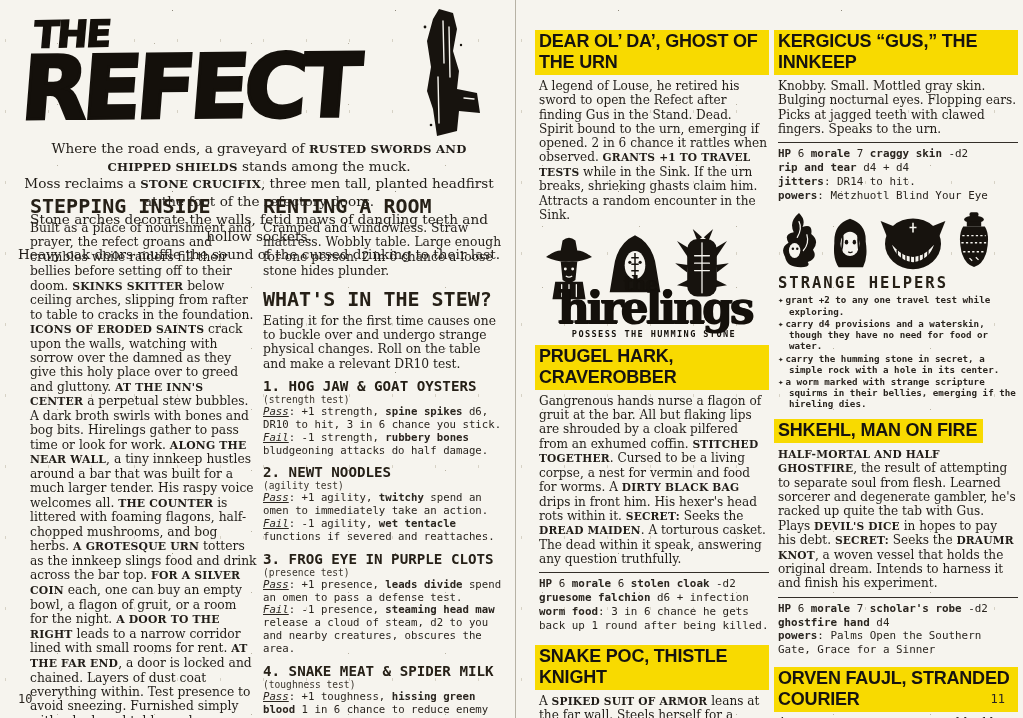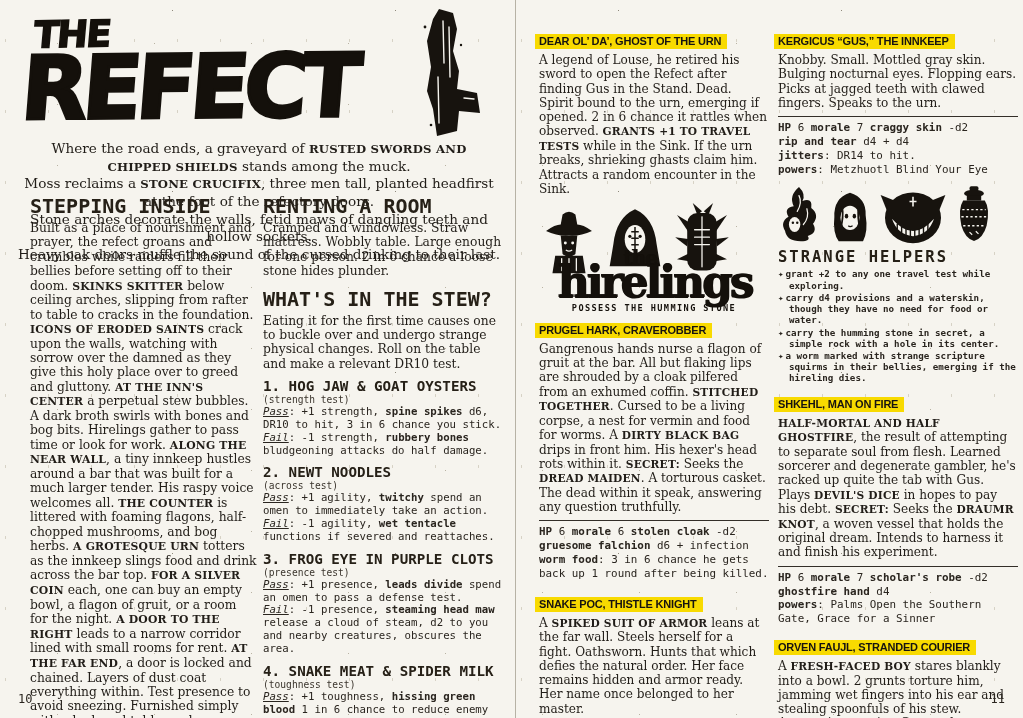--- a/index.html
+++ b/index.html
@@ -19,21 +19,21 @@
   
   .serif{font-family:"DejaVu Serif",serif;}
   .rich{font-size:12.3px;line-height:1.17;text-align:left;}
   .rich .b{font-weight:bold;font-size:0.88em;letter-spacing:0.2px;}
   .h2{font-family:"DejaVu Sans Mono",monospace;font-weight:bold;font-size:20px;letter-spacing:0px;margin:0 0 3px 0;color:#262017;}
   .stat{font-family:"DejaVu Sans Mono",monospace;font-size:10.9px;line-height:1.27;color:#2a251f;}
   .stat .b{font-weight:bold;}
   .u{text-decoration:underline;}
   .rule{border:none;border-top:1.6px solid #332e28;margin:6px 0 4px 0;}
   .yhead{display:inline-block;background:#f8da00;color:#161310;
-    font-family:"Liberation Sans",sans-serif;font-weight:bold;font-size:11px;
+    font-family:"Liberation Sans",sans-serif;font-weight:bold;font-size:18px;
     letter-spacing:-0.2px;padding:1px 6px 2px 4px;margin:0 0 4px -4px;}
   .pagenum{position:absolute;bottom:12px;font-family:"DejaVu Sans Mono",monospace;font-size:12px;color:#2a251f;}
 
   
   .page{position:absolute;top:0;height:718px;}
   #pageL{left:0;width:516px;}
   #pageR{left:517px;width:506px;}
 
   .title-the{position:absolute;left:34px;top:16px;font-family:"DejaVu Sans",sans-serif;
     font-weight:bold;font-size:37px;line-height:1;color:#14100b;letter-spacing:-2px;
@@ -125,21 +125,21 @@
       <p class="rich serif" style="margin:0 0 2px 0"><span>Eating it for the first time causes one to buckle over and undergo strange physical changes. Roll on the table and make a relevant DR10 test.</span></p>
 
       <div class="sec" style="margin-bottom:4px">
         <div class="stew-title">1. HOG JAW &amp; GOAT OYSTERS</div>
         <div class="stew-test">(strength test)</div>
         <div class="pf"><span class="u">Pass</span><span>: +1 strength, </span><span class="b">spine spikes</span><span> d6, DR10 to hit, 3 in 6 chance you stick.</span></div>
         <div class="pf"><span class="u">Fail</span><span>: -1 strength, </span><span class="b">rubbery bones</span><span> bludgeoning attacks do half damage.</span></div>
       </div>
       <div class="sec" style="margin-bottom:4px">
         <div class="stew-title">2. NEWT NOODLES</div>
-        <div class="stew-test">(across test)</div>
+        <div class="stew-test">(agility test)</div>
         <div class="pf"><span class="u">Pass</span><span>: +1 agility, </span><span class="b">twitchy</span><span> spend an omen to immediately take an action.</span></div>
         <div class="pf"><span class="u">Fail</span><span>: -1 agility, </span><span class="b">wet tentacle</span><span> functions if severed and reattaches.</span></div>
       </div>
       <div class="sec" style="margin-bottom:4px">
         <div class="stew-title">3. FROG EYE IN PURPLE CLOTS</div>
         <div class="stew-test">(presence test)</div>
         <div class="pf"><span class="u">Pass</span><span>: +1 presence, </span><span class="b">leads divide</span><span> spend an omen to pass a defense test.</span></div>
         <div class="pf"><span class="u">Fail</span><span>: -1 presence, </span><span class="b">steaming head maw</span><span> release a cloud of steam, d2 to you and nearby creatures, obscures the area.</span></div>
       </div>
       <div class="sec" style="margin-bottom:0">

